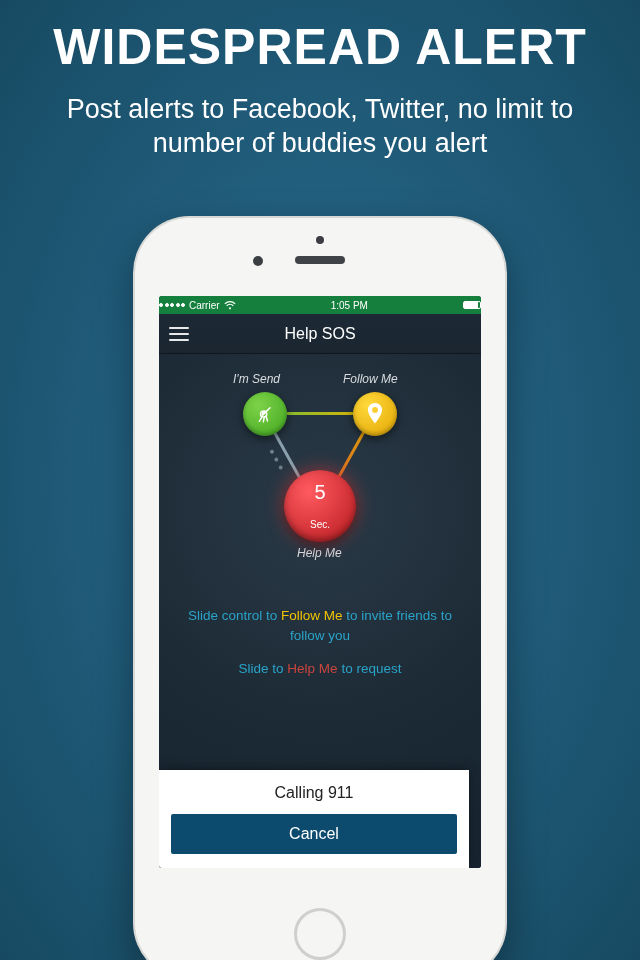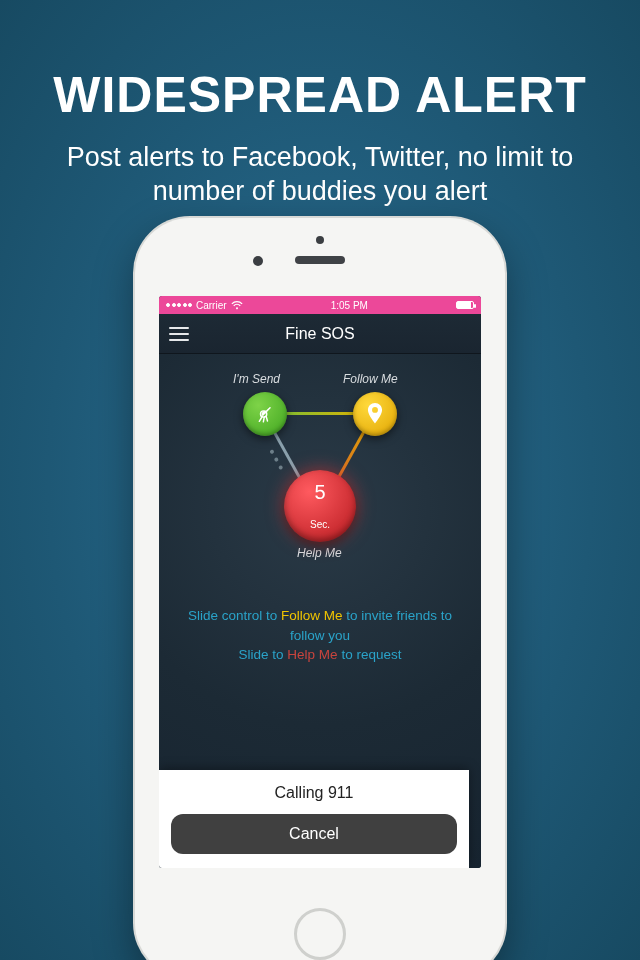--- a/index.html
+++ b/index.html
@@ -10,21 +10,21 @@
     font-family: -apple-system, "Helvetica Neue", Arial, sans-serif;
     overflow: hidden;
     position: relative;
   }
   .promo-title {
     color: #fff;
     font-size: 50px;
     font-weight: 700;
     text-align: center;
     letter-spacing: 1px;
-    margin-top: 66px;
+    margin-top: 18px;
   }
   .promo-subtitle {
     color: #fff;
     font-size: 27px;
     font-weight: 300;
     text-align: center;
     line-height: 1.25;
     margin-top: 17px;
     padding: 0 28px;
   }
@@ -77,24 +77,24 @@
     background: #1a2a36;
     border-radius: 3px;
     overflow: hidden;
   }
 
   .statusbar {
     height: 18px;
     display: flex;
     align-items: center;
     justify-content: space-between;
-    padding: 0 7px;
+    padding: 0 0;
     color: #fff;
     font-size: 10px;
-    background: #ec4899;
+    background: #15803d;
   }
   .sb-left { display: flex; align-items: center; gap: 4px; }
   .sig-dots { display: flex; gap: 1.5px; }
   .sig-dots span { width: 4px; height: 4px; border: .8px solid #fff; border-radius: 50%; background: #fff; }
   .sb-right { display: flex; align-items: center; gap: 3px; }
   .battery {
     width: 18px; height: 8px; border: 1px solid #fff; border-radius: 2px; position: relative;
   }
   .battery::after { content:""; position:absolute; right:-3px; top:2px; width:2px; height:4px; background:#fff; border-radius:1px; }
   .battery i { display:block; width:14px; height:6px; background:#fff; margin:0; }
@@ -173,44 +173,44 @@
     left: 0; right: 0;
     top: 252px;
     text-align: center;
     font-size: 13.5px;
     line-height: 1.45;
     font-weight: 400;
     padding: 0 26px;
   }
   .inst-line1 { color: #2aa3c9; }
   .inst-highlight-follow { color: #f0c400; }
-  .inst-line2 { color: #2aa3c9; }
+  .inst-line2 { color: #2aa3c9; margin-top: 14px; }
   .inst-highlight-help { color: #c9443d; }
 
   .dialog {
     position: absolute;
     left: 0; right: 12px; bottom: 0;
     background: #fff;
     padding: 14px 12px 14px;
     box-shadow: 0 -2px 10px rgba(0,0,0,.35);
   }
   .dialog-title {
     text-align: center;
     font-size: 16px;
     color: #222;
     margin-bottom: 12px;
   }
   .dialog-btn {
-    background: #404040;
+    background: #0c4a6e;
     color: #fff;
     text-align: center;
     height: 40px;
     line-height: 40px;
     font-size: 16px;
-    border-radius: 12px;
+    border-radius: 2px;
     cursor: pointer;
   }
 </style>
 </head>
 <body>
 
 <div class="promo-title">WIDESPREAD ALERT</div>
 <div class="promo-subtitle">Post alerts to Facebook, Twitter, no limit to number of buddies you alert</div>
 
 <div class="phone">
@@ -241,21 +241,21 @@
           </div>
       </div>
     </div>
 
     <div class="navbar">
       <div class="hamburger">
         <span></span>
           <span></span>
           <span></span>
       </div>
-      <div class="nav-title">Fine SOS</div>
+      <div class="nav-title">Help SOS</div>
     </div>
 
     <div class="content">
 
       <div class="node-label lbl-fine">I'm Send</div>
       <div class="node-label lbl-follow">Follow Me</div>
       <div class="node-label lbl-help">Help Me</div>
 
       <div class="connector conn-left"></div>
       <div class="connector conn-right"></div>

